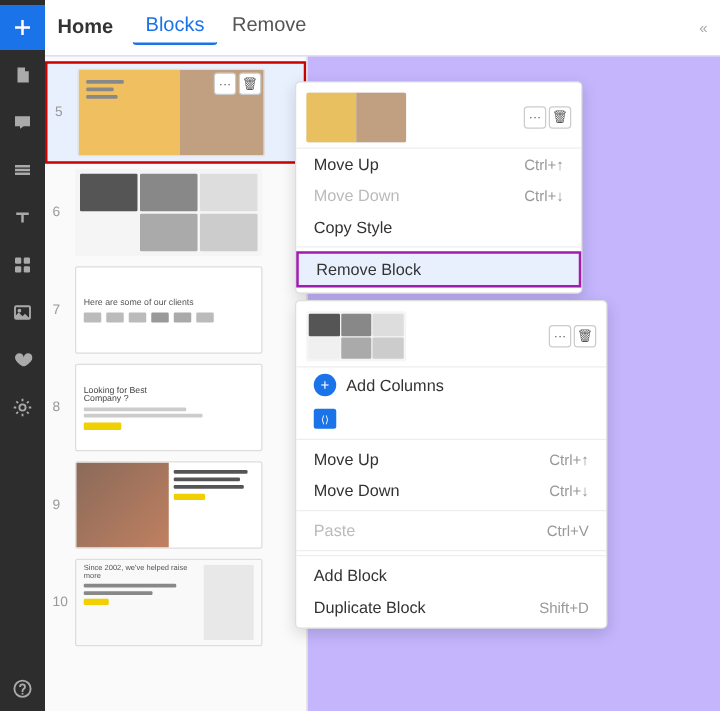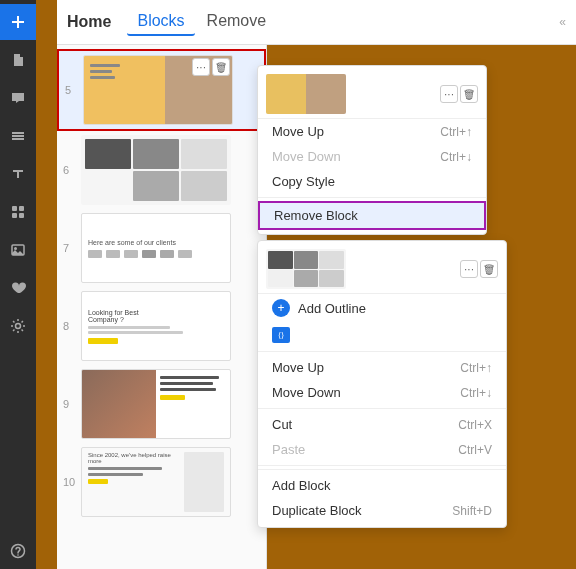--- a/index.html
+++ b/index.html
@@ -30,23 +30,22 @@
       background: #1a73e8;
       color: white;
     }
     .icon-bar-item svg { width: 16px; height: 16px; }
 
     
     .main-panel {
       display: flex;
       flex-direction: column;
       flex: 1;
-      background: #a16207;
+      background: #c4b5fd;
       overflow: hidden;
-      padding-left: 21px;
     }
 
     
     .header {
       display: flex;
       align-items: center;
       padding: 8px 10px;
       border-bottom: 1px solid #e0e0e0;
       background: #fff;
     }
@@ -511,43 +510,39 @@
           <div style="background:#ccc;border-radius:1px;"></div>
         </div>
         <div style="display:flex;gap:2px;margin-left:auto;">
           <div class="mini-btn">···</div>
           <div class="mini-btn">🗑</div>
         </div>
       </div>
 
       <div class="context-menu-item">
         <div class="add-el-icon">+</div>
-        <span class="ctx-item-label">Add Outline</span>
+        <span class="ctx-item-label">Add Columns</span>
       </div>
       <div class="context-menu-item">
         <div class="add-slide-icon" style="font-size:8px;">⟨⟩</div>
       </div>
 
       <div class="ctx-divider"></div>
 
       <div class="context-menu-item">
         <span class="ctx-item-label">Move Up</span>
         <span class="ctx-item-shortcut">Ctrl+↑</span>
       </div>
       <div class="context-menu-item">
         <span class="ctx-item-label">Move Down</span>
         <span class="ctx-item-shortcut">Ctrl+↓</span>
       </div>
 
       <div class="ctx-divider"></div>
 
-      <div class="context-menu-item">
-        <span class="ctx-item-label">Cut</span>
-        <span class="ctx-item-shortcut">Ctrl+X</span>
-      </div>
       <div class="context-menu-item disabled">
         <span class="ctx-item-label">Paste</span>
         <span class="ctx-item-shortcut">Ctrl+V</span>
       </div>
 
       <div class="ctx-divider"></div>
 
 
       <div class="ctx-divider"></div>
 

